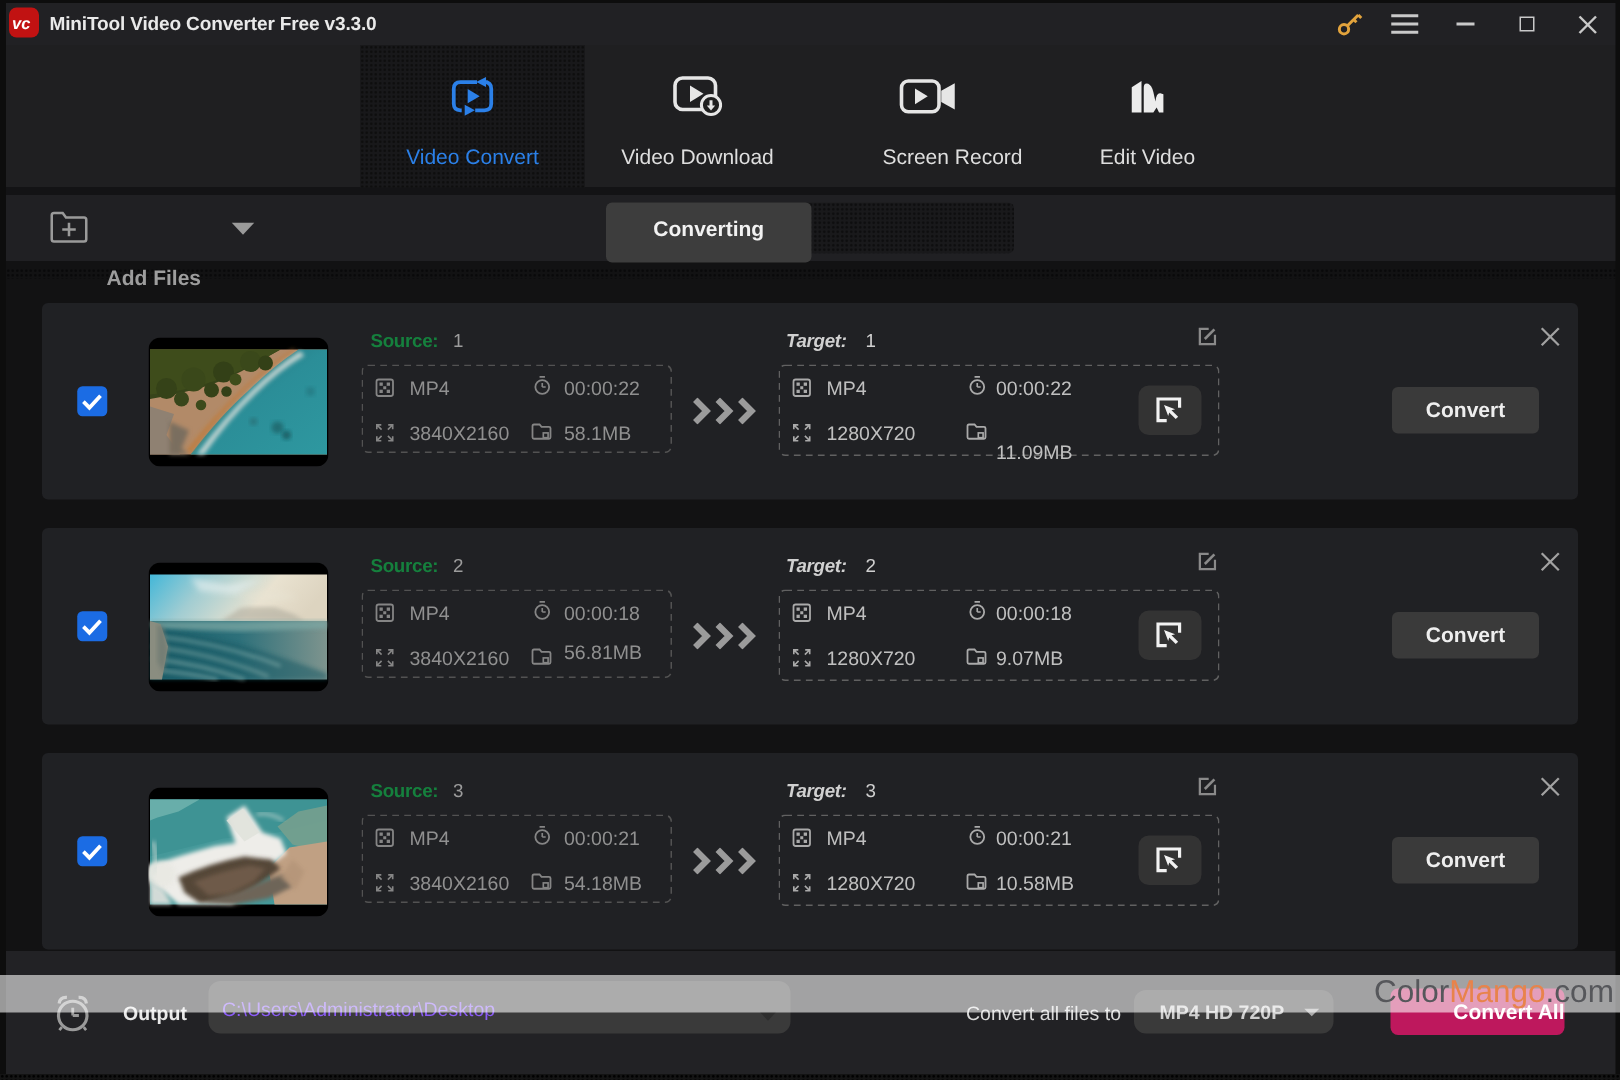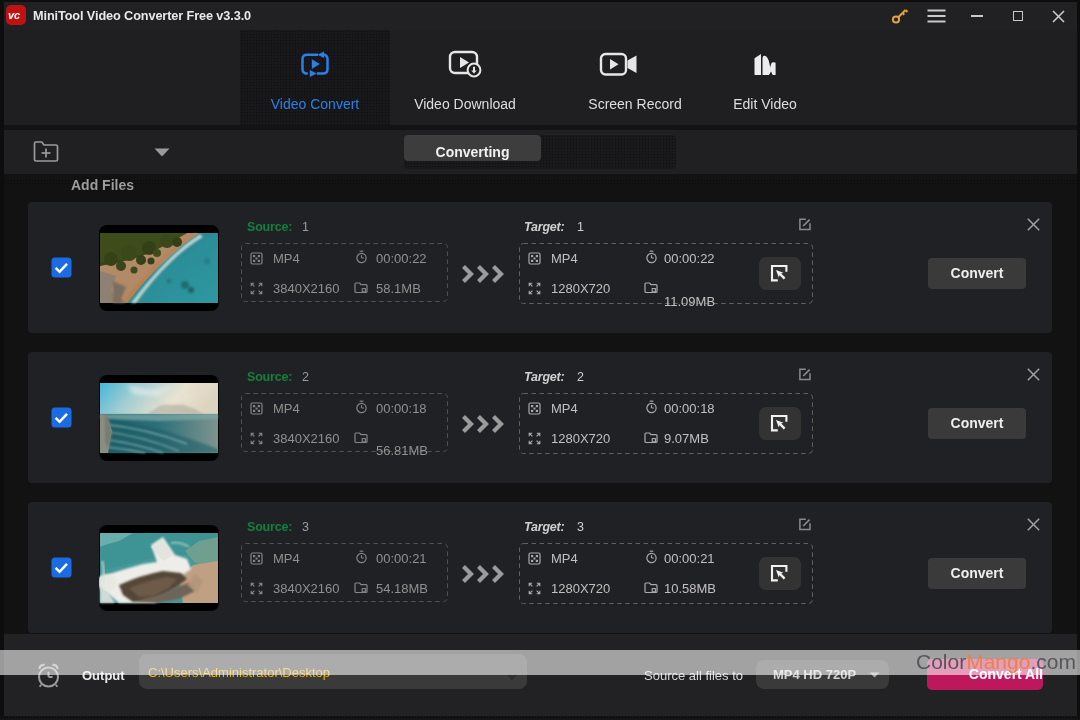--- a/index.html
+++ b/index.html
@@ -100,21 +100,21 @@
   <svg class="abs" style="left:33px;top:140px;" width="26" height="23" viewBox="0 0 26 23">
     <path d="M1.5,3.5 V19.5 Q1.5,21 3,21 H23 Q24.5,21 24.5,19.5 V6.5 Q24.5,5 23,5 H11 L8.8,2 H3 Q1.5,2 1.5,3.5 Z" fill="none" stroke="#9a9a9a" stroke-width="1.7"></path>
     <line x1="13" y1="8.5" x2="13" y2="17.5" stroke="#9a9a9a" stroke-width="1.7"></line>
     <line x1="8.5" y1="13" x2="17.5" y2="13" stroke="#9a9a9a" stroke-width="1.7"></line>
   </svg>
   <div class="abs" style="left:71px;top:145px;font-size:14px;font-weight:bold;color:#9d9d9d;margin-top:32px;">Add Files</div>
   <svg class="abs" style="left:154px;top:148px;" width="16" height="9" viewBox="0 0 16 9">
     <polygon points="0.5,0.5 15.5,0.5 8,8.5" fill="#9a9a9a"></polygon>
   </svg>
   <div class="abs" style="left:404px;top:135px;width:272px;height:34px;background:#19191b;border-radius:4px;background-image:radial-gradient(#0e0e0f 0.8px, transparent 0.9px);background-size:3px 3px;"></div>
-  <div class="abs" style="left:404px;top:135px;width:137px;height:26px;background:#3d3d3d;border-radius:4px;
+  <div class="abs" style="left:404px;top:135px;width:137px;height:40px;background:#3d3d3d;border-radius:4px;
        font-size:14px;font-weight:bold;color:#f2f2f2;text-align:center;line-height:34px;">Converting</div>
 
   <svg width="0" height="0" style="position:absolute">
     <defs>
       <linearGradient id="sea1" x1="0" y1="0" x2="1" y2="1">
         <stop offset="0" stop-color="#1f6b76"></stop>
           <stop offset="0.5" stop-color="#2b8e98"></stop>
           <stop offset="1" stop-color="#2e98a0"></stop>
       </linearGradient>
       <linearGradient id="sky2" x1="0" y1="0" x2="1" y2="0.25">
@@ -328,21 +328,21 @@
         <path d="M8.8,1.2 H11.8 V4.2 M11.5,1.5 L8.6,4.4"></path>
         <path d="M1.2,8.8 V11.8 H4.2 M1.5,11.5 L4.4,8.6"></path>
         <path d="M11.8,8.8 V11.8 H8.8 M11.5,11.5 L8.6,8.6"></path>
       </g>
     </svg>
     <div class="abs inf" style="left:273px;top:431px;">3840X2160</div>
   <svg class="abs" style="left:354px;top:431px;" width="14" height="13" viewBox="0 0 14 13">
       <path d="M1,3.2 V10.5 Q1,11.5 2,11.5 H12 Q13,11.5 13,10.5 V4.5 Q13,3.6 12,3.6 H7 L5.7,2 H2 Q1,2 1,3.2 Z" fill="none" stroke="#858585" stroke-width="1.2"></path>
       <rect x="8.2" y="7.6" width="3.2" height="3.2" fill="#202124" stroke="#858585" stroke-width="1.1"></rect>
     </svg>
-    <div class="abs inf" style="left:376px;top:443px;">56.81MB</div>
+    <div class="abs inf" style="left:376px;top:427px;">56.81MB</div>
   <svg class="abs" style="left:461px;top:415px;" width="47" height="18" viewBox="0 0 46 18">
     <g fill="none" stroke="#9b9b9b" stroke-width="4.2">
       <polyline points="2,1.5 9.5,9 2,16.5"></polyline>
       <polyline points="17,1.5 24.5,9 17,16.5"></polyline>
       <polyline points="32,1.5 39.5,9 32,16.5"></polyline>
     </g>
   </svg>
   <div class="abs tgtlabel" style="left:524px;top:370px;">Target:</div>
   <div class="abs tgtnum" style="left:577px;top:370px;">2</div>
   <svg class="abs" style="left:798px;top:367px;" width="13" height="14" viewBox="0 0 13 14">
@@ -495,25 +495,25 @@
 
   <svg class="abs" style="left:34px;top:661px;" width="29" height="29" viewBox="0 0 29 29">
     <circle cx="14.5" cy="16" r="9.5" fill="none" stroke="#9a9a9a" stroke-width="2.1"></circle>
     <path d="M14.5,16 V10.8 M14.5,16 H18.6" stroke="#9a9a9a" stroke-width="1.9" fill="none"></path>
     <path d="M5.4,8 Q5.8,3.6 10.6,3.9" fill="none" stroke="#9a9a9a" stroke-width="2.1"></path>
     <path d="M23.6,8 Q23.2,3.6 18.4,3.9" fill="none" stroke="#9a9a9a" stroke-width="2.1"></path>
     <path d="M7.2,23.8 L5.6,25.8 M21.8,23.8 L23.4,25.8" stroke="#9a9a9a" stroke-width="1.8"></path>
   </svg>
   <div class="abs" style="left:82px;top:668px;font-size:13px;font-weight:bold;color:#e8e8e8;">Output</div>
   <div class="abs" style="left:139px;top:654px;width:388px;height:35px;background:#3a3a3a;border-radius:8px;"></div>
-  <div class="abs" style="left:148px;top:665px;font-size:13px;color:#eab308;">C:\Users\Administrator\Desktop</div>
+  <div class="abs" style="left:148px;top:665px;font-size:13px;color:#8b5cf6;">C:\Users\Administrator\Desktop</div>
   <svg class="abs" style="left:506px;top:674px;" width="12" height="7" viewBox="0 0 12 7">
     <polygon points="0.5,0.5 11.5,0.5 6,6.5" fill="#2e2e2e"></polygon>
   </svg>
-  <div class="abs" style="left:644px;top:668px;font-size:13px;color:#d8d8d8;">Source all files to</div>
+  <div class="abs" style="left:644px;top:668px;font-size:13px;color:#d8d8d8;">Convert all files to</div>
   <div class="abs" style="left:756px;top:660px;width:133px;height:29px;background:#3a3a3a;border-radius:8px;"></div>
   <div class="abs" style="left:773px;top:667px;font-size:13px;font-weight:bold;color:#cfcfcf;">MP4 HD 720P</div>
   <svg class="abs" style="left:869px;top:672px;" width="11" height="6" viewBox="0 0 11 6">
     <polygon points="0.5,0.5 10.5,0.5 5.5,5.5" fill="#aaaaaa"></polygon>
   </svg>
   <div class="abs" style="left:927px;top:659px;width:116px;height:31px;background:#be185d;border-radius:5px;
        font-size:14px;font-weight:bold;color:#ffffff;text-align:right;line-height:31px;">Convert All</div>
 
   <div class="abs" style="left:0;top:650px;width:1080px;height:25px;background:rgba(255,255,255,0.58);"></div>
   <div class="abs" style="left:916px;top:650px;font-size:21px;color:#56575b;white-space:nowrap;text-align:right;">Color<span style="color:#e8834b;">Mango</span>.com</div>

